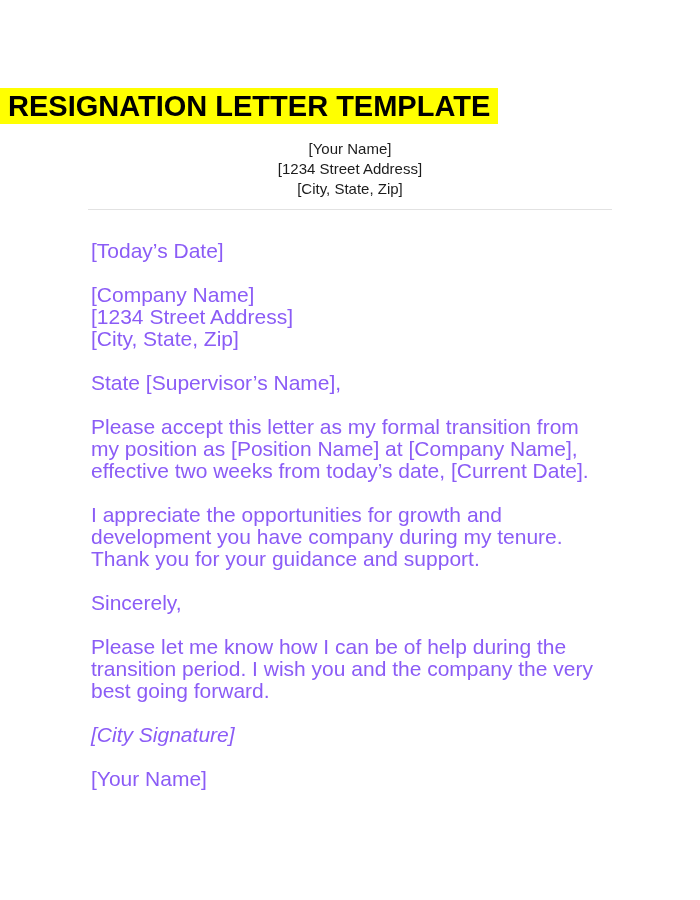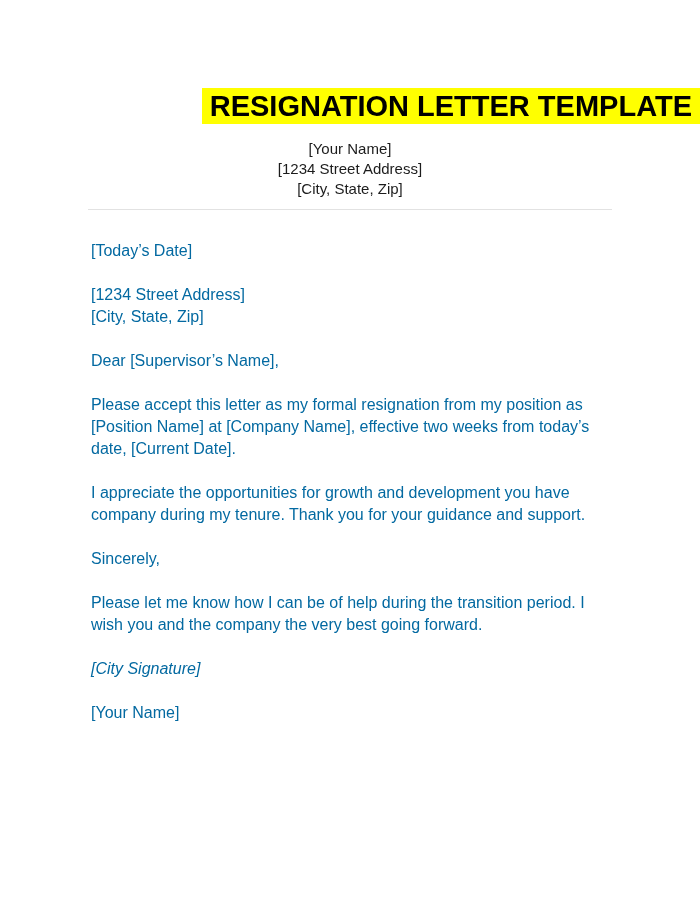--- a/index.html
+++ b/index.html
@@ -11,21 +11,21 @@
   }
   .page {
     position: relative;
     width: 700px;
     height: 900px;
     background: #ffffff;
     overflow: hidden;
   }
   .title-row {
     margin-top: 88px;
-    text-align: right;
+    text-align: left;
   }
   .title-highlight {
     display: inline-block;
     background: #ffff00;
     color: #000000;
     font-weight: bold;
     font-size: 29px;
     line-height: 30px;
     padding: 3px 8px;
     white-space: nowrap;
@@ -38,23 +38,23 @@
     color: #1c1c1c;
   }
   .divider {
     border: none;
     border-top: 1px solid #e2e2e2;
     margin: 10px 88px 0 88px;
     height: 0;
   }
   .letter-body {
     padding: 30px 90px 0 91px;
-    font-size: 16px;
+    font-size: 21px;
     line-height: 22px;
-    color: #0369a1;
+    color: #8b5cf6;
   }
   .letter-body p, .letter-body .block {
     margin: 0 0 22px 0;
   }
   .block div { line-height: 22px; }
   .italic { font-style: italic; }
 </style>
 </head>
 <body>
 
@@ -70,27 +70,28 @@
     <div>[City, State, Zip]</div>
   </div>
 
   <hr class="divider">
 
   <div class="letter-body">
 
     <p>[Today’s Date]</p>
 
     <div class="block">
+      <div>[Company Name]</div>
       <div>[1234 Street Address]</div>
       <div>[City, State, Zip]</div>
     </div>
 
-    <p>Dear [Supervisor’s Name],</p>
+    <p>State [Supervisor’s Name],</p>
 
-    <p>Please accept this letter as my formal resignation from my position as [Position Name] at [Company Name], effective two weeks from today’s date, [Current Date].</p>
+    <p>Please accept this letter as my formal transition from my position as [Position Name] at [Company Name], effective two weeks from today’s date, [Current Date].</p>
 
     <p>I appreciate the opportunities for growth and development you have company during my tenure. Thank you for your guidance and support.</p>
 
     <p>Sincerely,</p>
 
     <p>Please let me know how I can be of help during the transition period. I wish you and the company the very best going forward.</p>
 
     <p class="italic">[City Signature]</p>
 
     <p>[Your Name]</p>

